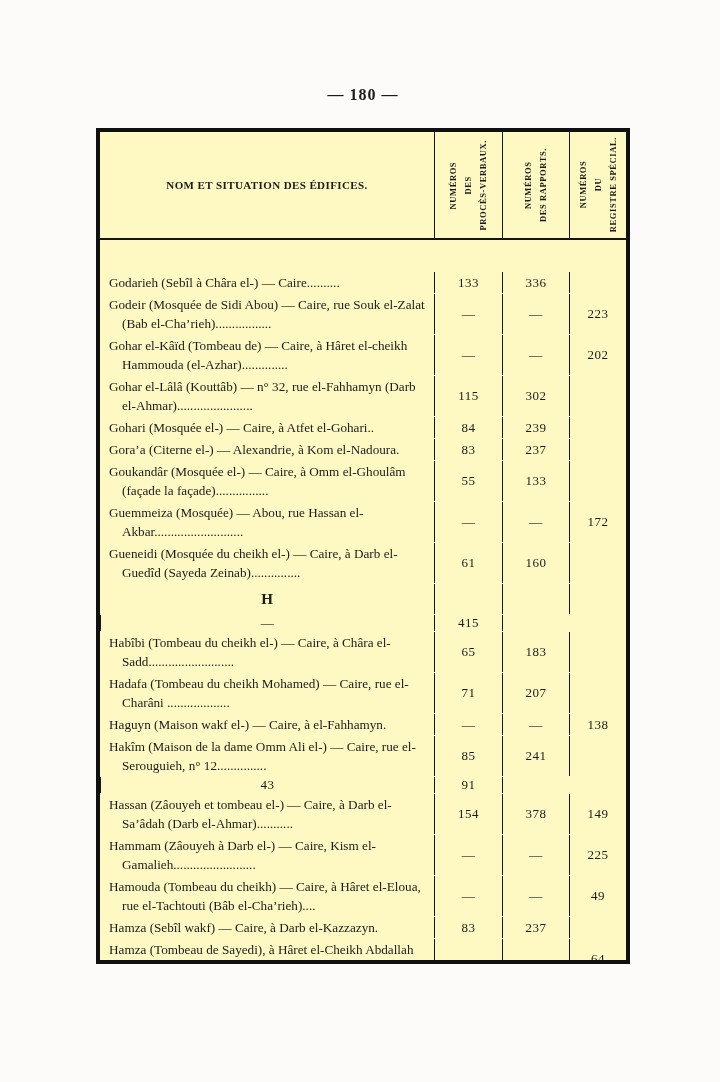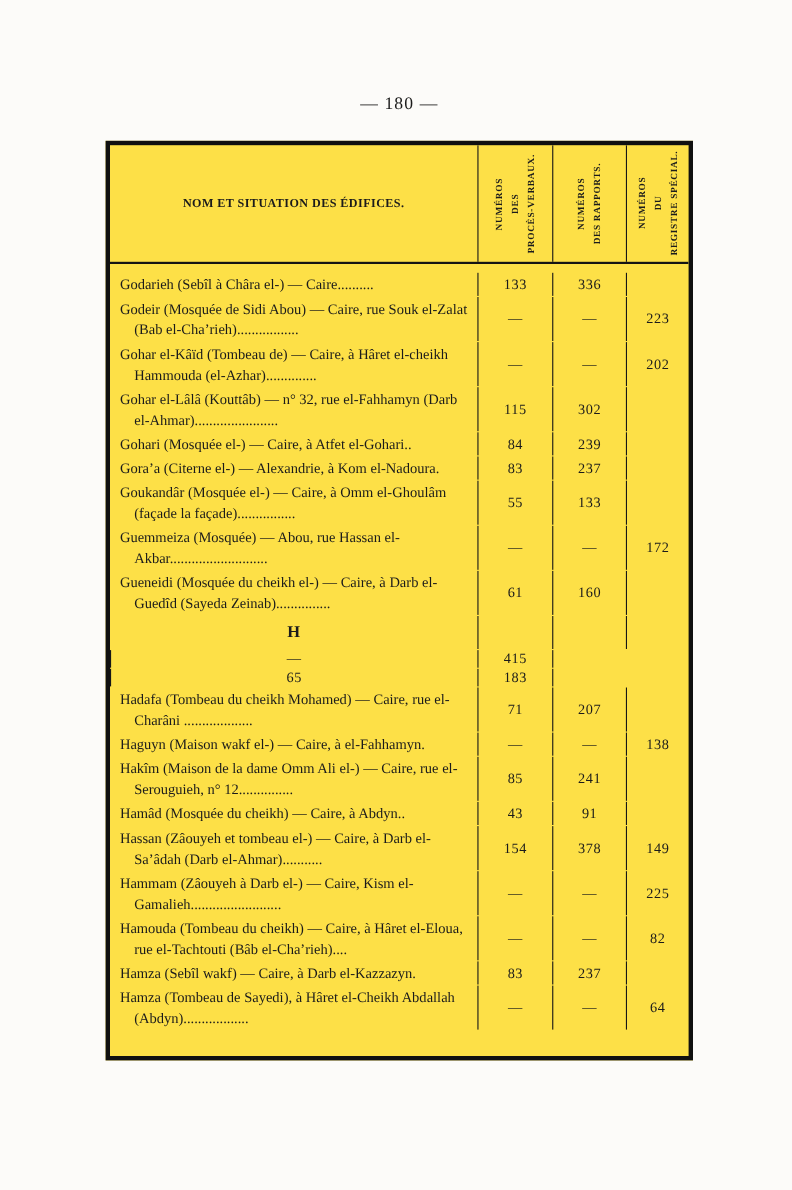--- a/index.html
+++ b/index.html
@@ -8,30 +8,30 @@
     background:#fcfbf9;
     font-family:"Liberation Serif","DejaVu Serif",serif;
     color:#1b1b1b;
     position:relative;
     overflow:hidden;
   }
   .page-number{
     position:absolute;
     top:86px;left:96px;width:534px;
     text-align:center;
-    font-size:16px;font-weight:normal;
+    font-size:16px;font-weight:bold;
     letter-spacing:1px;
   }
   .table-frame{
     position:absolute;
     left:96px;top:128px;
     width:534px;height:836px;
     border:4px solid #101010;
     box-sizing:border-box;
-    background:#fde047;
+    background:#fef9c3;
     overflow:hidden;
   }
   .thead{
     display:grid;
     grid-template-columns:334px 68px 67px 57px;
     height:106px;
     border-bottom:2px solid #141414;
   }
   .th-name{
     display:flex;align-items:center;justify-content:center;
@@ -51,20 +51,21 @@
     font-size:8.5px;
     font-weight:bold;
     letter-spacing:0.6px;
     line-height:1.75;
     text-align:center;
   }
   .tbody{
     height:724px;
     padding-top:7px;
     box-sizing:border-box;
+    margin-top:24px;
   }
   .trow{
     display:grid;
     grid-template-columns:334px 68px 67px 57px;
     margin:1px 0;
   }
   .name-cell{
     font-size:13.2px;
     line-height:19px;
     padding:1px 3px 1px 22px;
@@ -171,20 +172,21 @@
         <div class="num-cell"></div>
         <div class="num-cell"></div>
         <div class="num-cell"></div>
       </div>
       <div class="trow">
         <div class="num-cell">—</div>
         <div class="num-cell">415</div>
         <div class="num-cell"></div>
       </div>
       <div class="trow">
+        <div class="name-cell">Habîbi (Tombeau du cheikh el-) — Caire, à Châra el-Sadd..........................</div>
         <div class="num-cell">65</div>
         <div class="num-cell">183</div>
         <div class="num-cell"></div>
       </div>
       <div class="trow">
         <div class="name-cell">Hadafa (Tombeau du cheikh Mohamed) — Caire, rue el-Charâni ...................</div>
         <div class="num-cell">71</div>
         <div class="num-cell">207</div>
         <div class="num-cell"></div>
       </div>
@@ -194,42 +196,41 @@
         <div class="num-cell">—</div>
         <div class="num-cell">138</div>
       </div>
       <div class="trow">
         <div class="name-cell">Hakîm (Maison de la dame Omm Ali el-) — Caire, rue el-Serouguieh, n° 12...............</div>
         <div class="num-cell">85</div>
         <div class="num-cell">241</div>
         <div class="num-cell"></div>
       </div>
       <div class="trow">
-        <div class="name-cell">Hamâd (Mosquée du cheikh) — Caire, à Abdyn..</div>
         <div class="num-cell">43</div>
         <div class="num-cell">91</div>
         <div class="num-cell"></div>
       </div>
       <div class="trow">
         <div class="name-cell">Hassan (Zâouyeh et tombeau el-) — Caire, à Darb el-Sa’âdah (Darb el-Ahmar)...........</div>
         <div class="num-cell">154</div>
         <div class="num-cell">378</div>
         <div class="num-cell">149</div>
       </div>
       <div class="trow">
         <div class="name-cell">Hammam (Zâouyeh à Darb el-) — Caire, Kism el-Gamalieh.........................</div>
         <div class="num-cell">—</div>
         <div class="num-cell">—</div>
         <div class="num-cell">225</div>
       </div>
       <div class="trow">
         <div class="name-cell">Hamouda (Tombeau du cheikh) — Caire, à Hâret el-Eloua, rue el-Tachtouti (Bâb el-Cha’rieh)....</div>
         <div class="num-cell">—</div>
         <div class="num-cell">—</div>
-        <div class="num-cell">82</div>
+        <div class="num-cell">49</div>
       </div>
       <div class="trow">
         <div class="name-cell">Hamza (Sebîl wakf) — Caire, à Darb el-Kazzazyn.</div>
         <div class="num-cell">83</div>
         <div class="num-cell">237</div>
         <div class="num-cell"></div>
       </div>
       <div class="trow">
         <div class="name-cell">Hamza (Tombeau de Sayedi), à Hâret el-Cheikh Abdallah (Abdyn)..................</div>
         <div class="num-cell">—</div>

